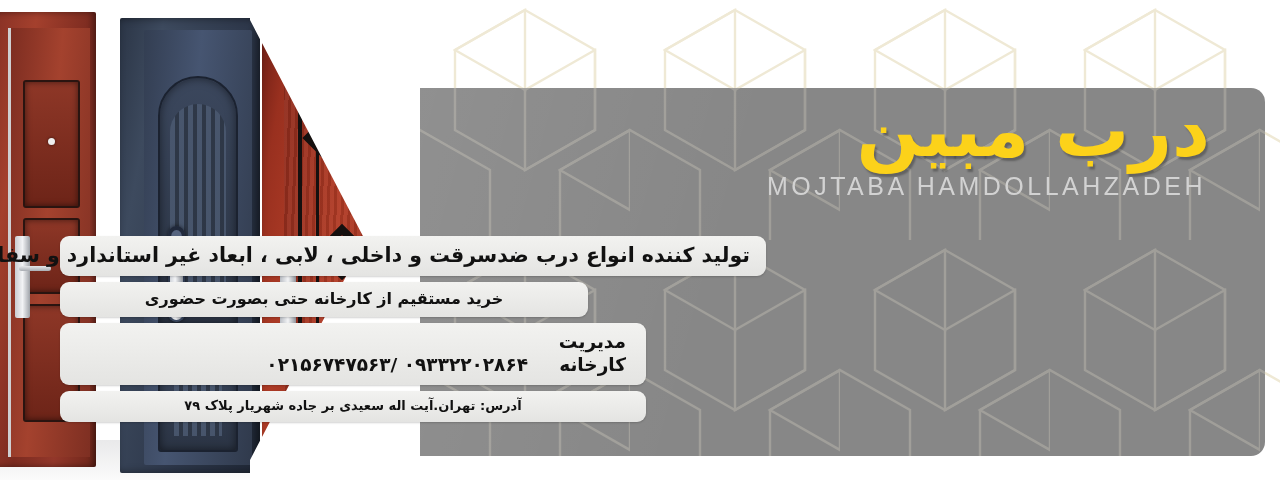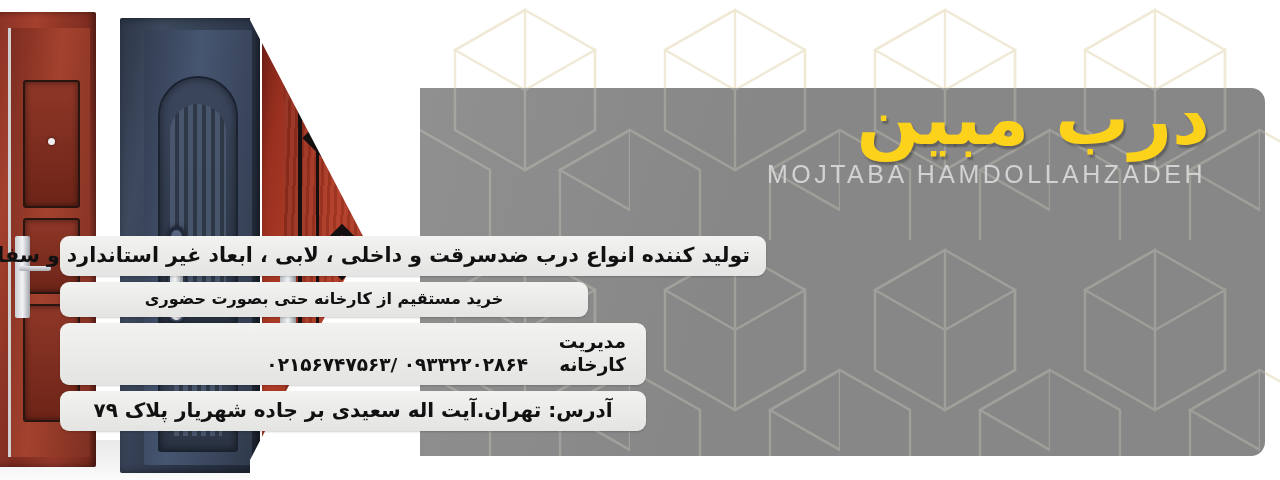--- a/index.html
+++ b/index.html
@@ -242,21 +242,21 @@
     width:250px; height:500px;
     z-index:5;
     pointer-events:none;
   }
 
   
   .headline{
     position:absolute;
     z-index:6;
     left:0; right:60px;
-    top:80px;
+    top:92px;
     text-align:right;
     direction:rtl;
     padding-left:28px;
   }
   .title-fa{
     font-family:"DejaVu Sans","Liberation Sans",sans-serif;
     font-size:74px;
     font-weight:bold;
     color:#FCD21A;
     letter-spacing:2px;
@@ -320,21 +320,21 @@
     justify-content:flex-start;
     align-items:baseline;
     gap:26px;
     padding:1px 0;
   }
   .chip-3 .lbl{ min-width:72px; text-align:right; }
   .chip-3 .num{ direction:rtl; letter-spacing:.5px; }
   .chip-4{
     width:586px;
     padding:7px 16px 9px;
-    font-size:20px;
+    font-size:13px;
   }
 
   
   .bottom-strip{
     position:absolute;
     left:0; bottom:0;
     width:1280px; height:24px;
     background:#ffffff;
     z-index:3;
   }

